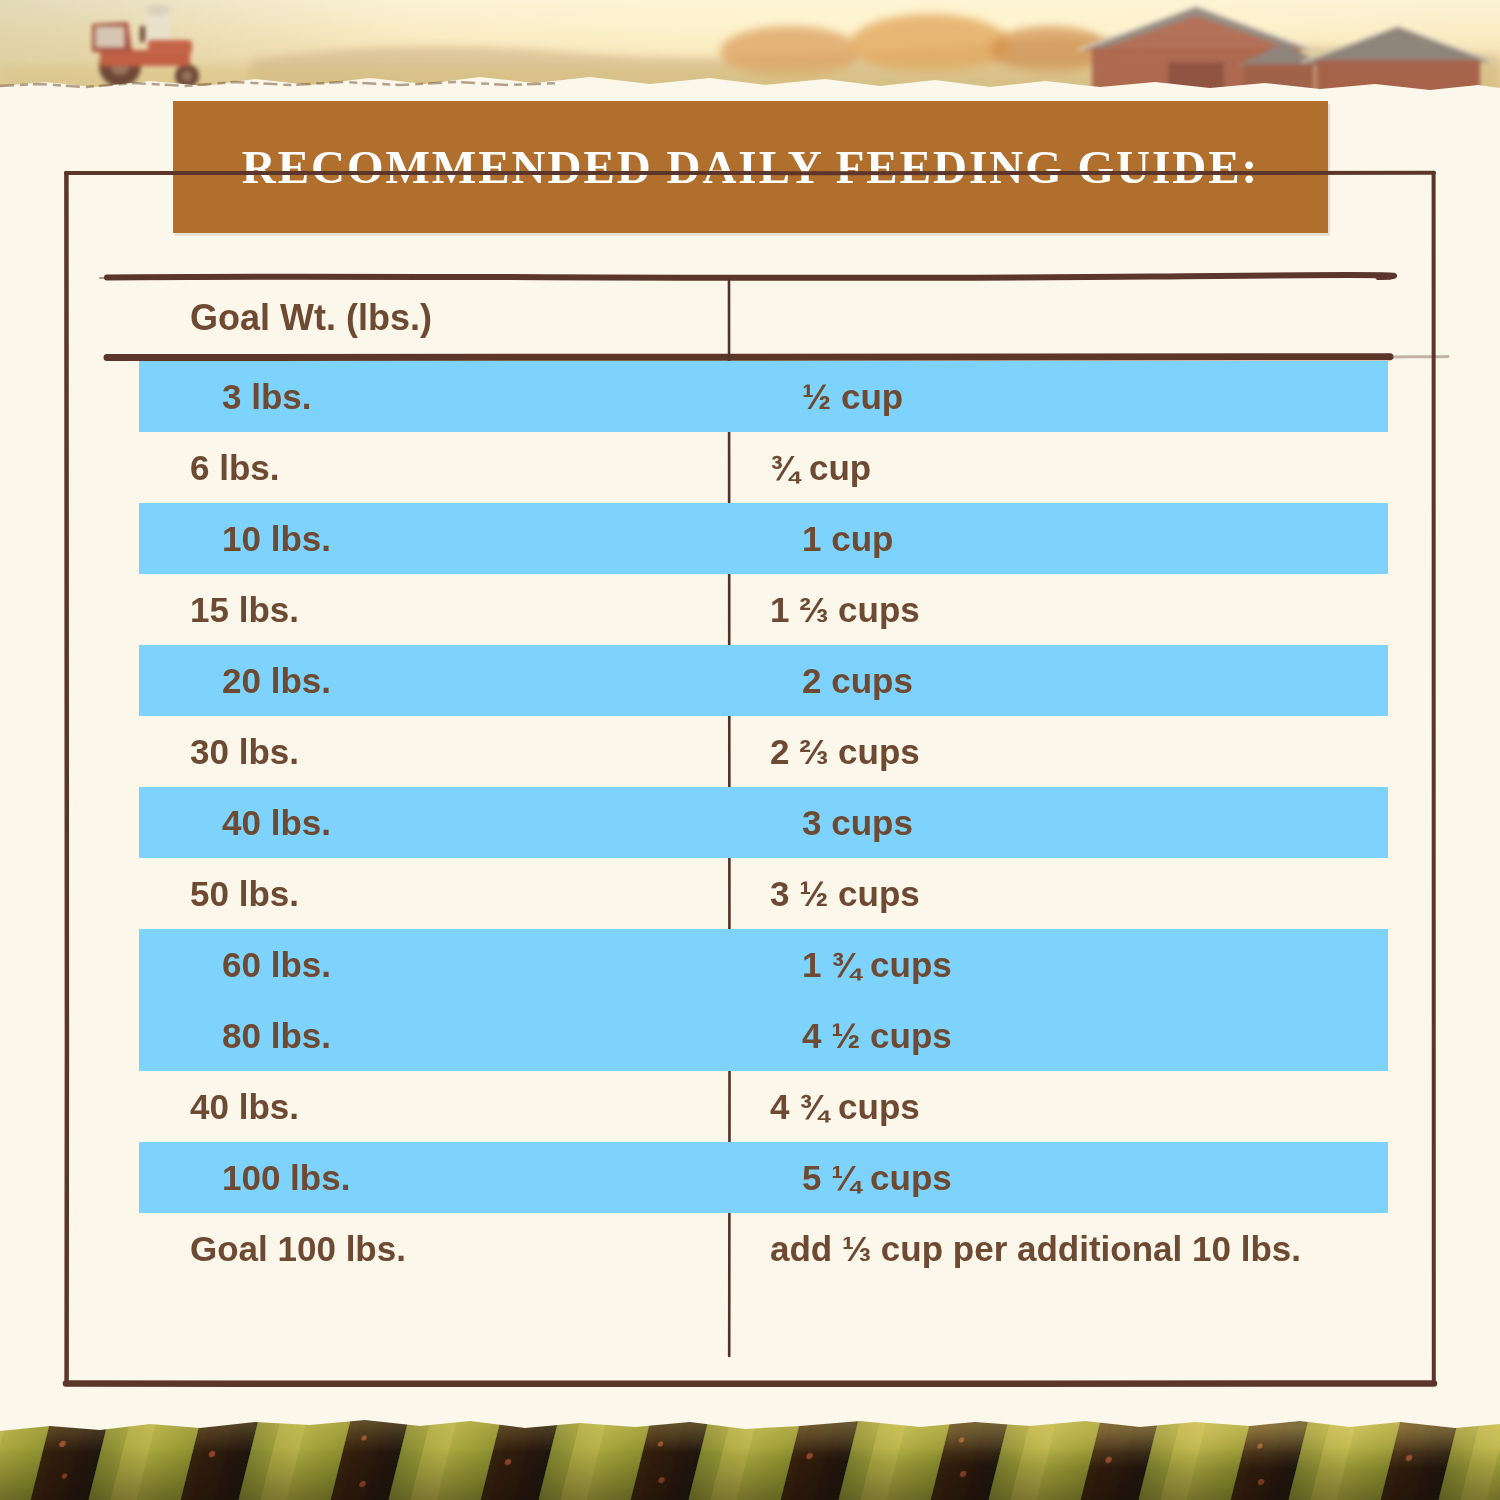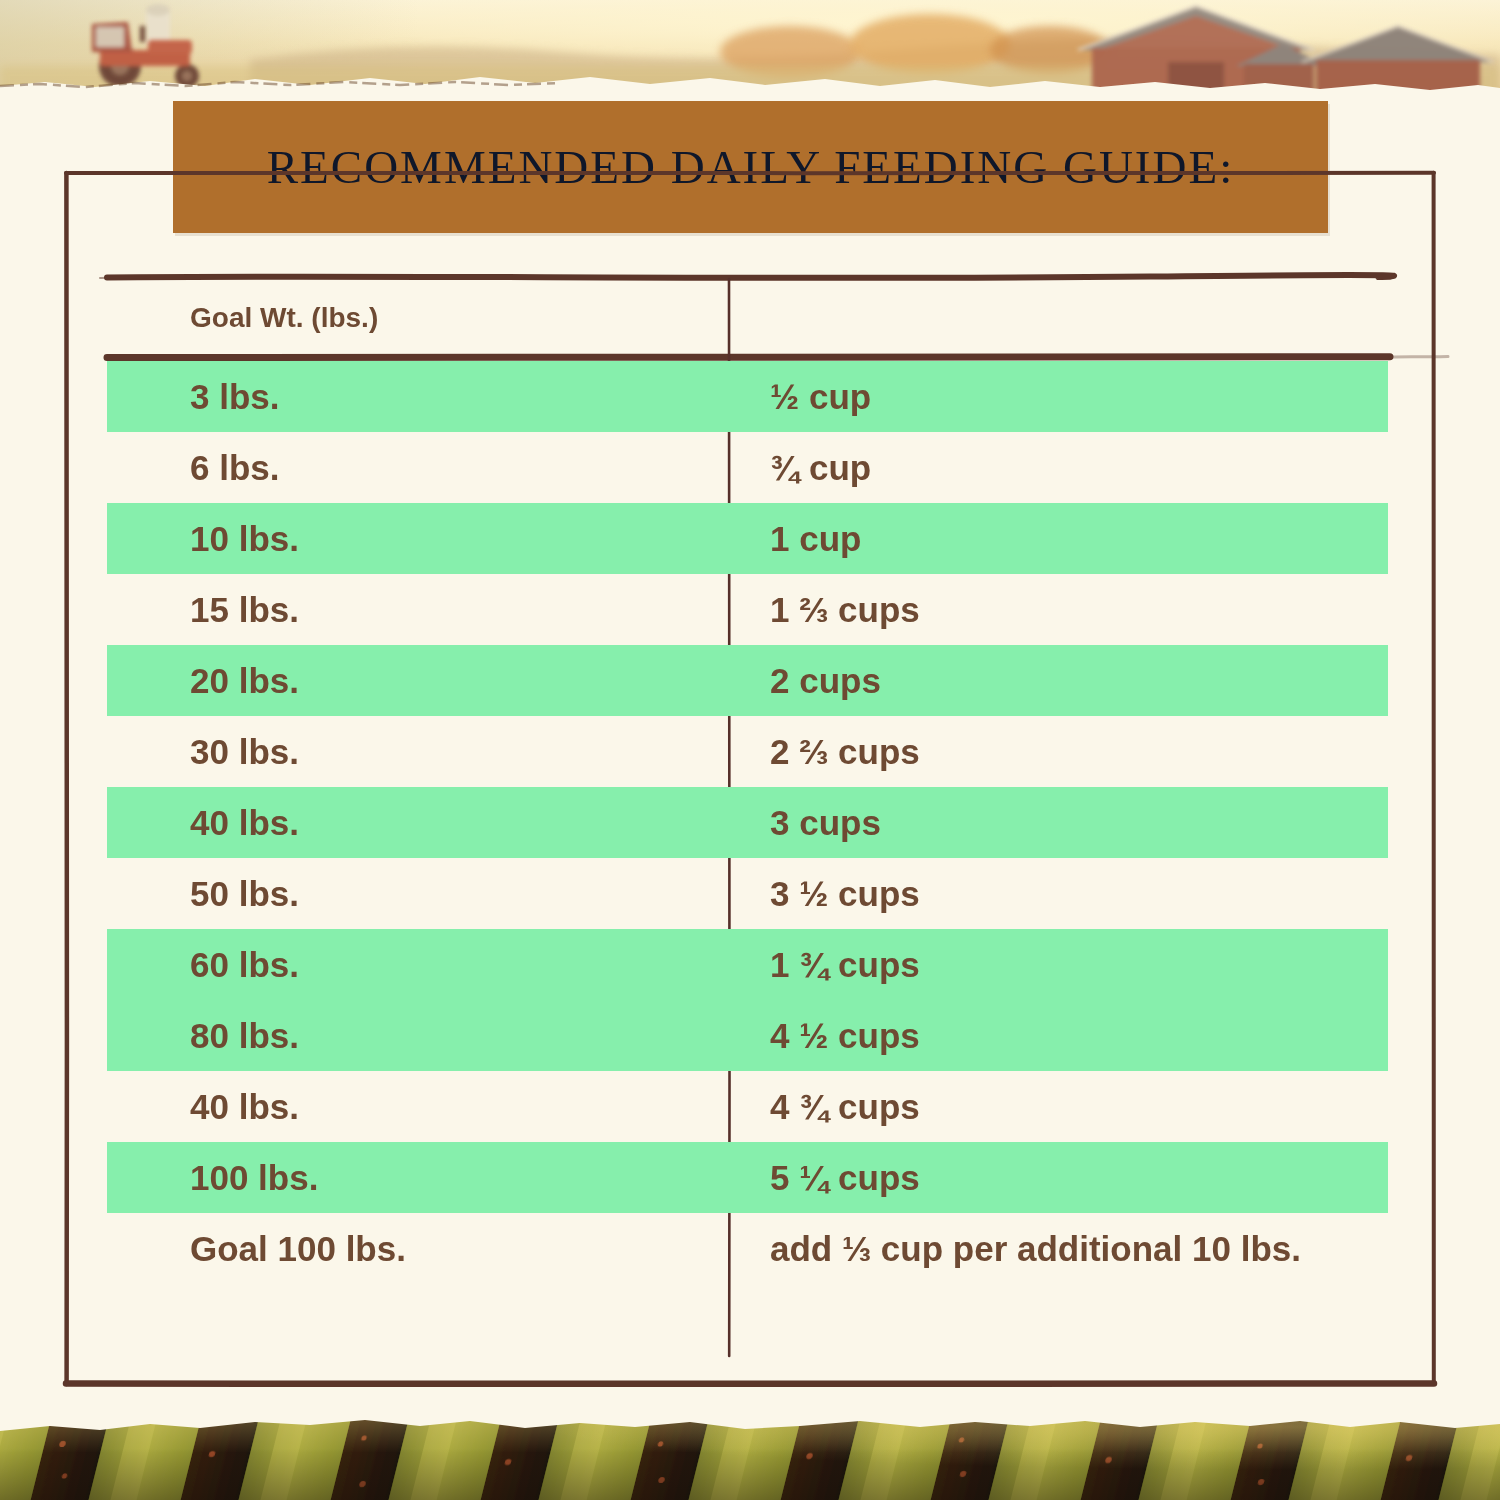--- a/index.html
+++ b/index.html
@@ -10,35 +10,35 @@
   .scene-top{position:absolute;left:0;top:0;width:1500px;height:96px;}
   .scene-bottom{position:absolute;left:0;top:1414px;width:1500px;height:86px;}
   .scene-top svg,.scene-bottom svg{display:block;width:100%;height:100%;}
 
   .banner{
     position:absolute;left:173px;top:101px;width:1155px;height:132px;
     background:#b06f2c;display:flex;align-items:center;justify-content:center;
     box-shadow:2px 3px 0 rgba(90,55,30,.12);
   }
   .banner-text{
-    font-family:"Liberation Serif","DejaVu Serif",serif;font-weight:normal;
-    font-size:47px;letter-spacing:2px;color:#0f172a;white-space:nowrap;text-align:center;
+    font-family:"Liberation Serif","DejaVu Serif",serif;font-weight:bold;
+    font-size:47px;letter-spacing:2px;color:#ffffff;white-space:nowrap;text-align:center;
   }
 
   .frame{position:absolute;left:0;top:0;width:1500px;height:1500px;pointer-events:none;}
 
   .thead{position:absolute;left:107px;top:279px;width:1281px;height:78px;}
   .tbody{position:absolute;left:107px;top:361px;width:1281px;}
   .trow{position:relative;height:71px;}
-  .trow.shaded{background:#86efac;}
+  .trow.shaded{background:#7dd3fc;margin-left:32px;}
   .cell{
     position:absolute;top:50%;transform:translateY(-50%);
     color:#6e4a33;font-size:35px;font-weight:600;white-space:nowrap;
   }
-  .thead .cell{font-size:28px;}
+  .thead .cell{font-size:36px;}
   .c1{left:83px;}
   .c2{left:663px;}
 </style>
 </head>
 <body>
 
 <div class="page">
 
   <div class="scene-top">
     <svg viewBox="0 0 1500 96" preserveAspectRatio="none">

